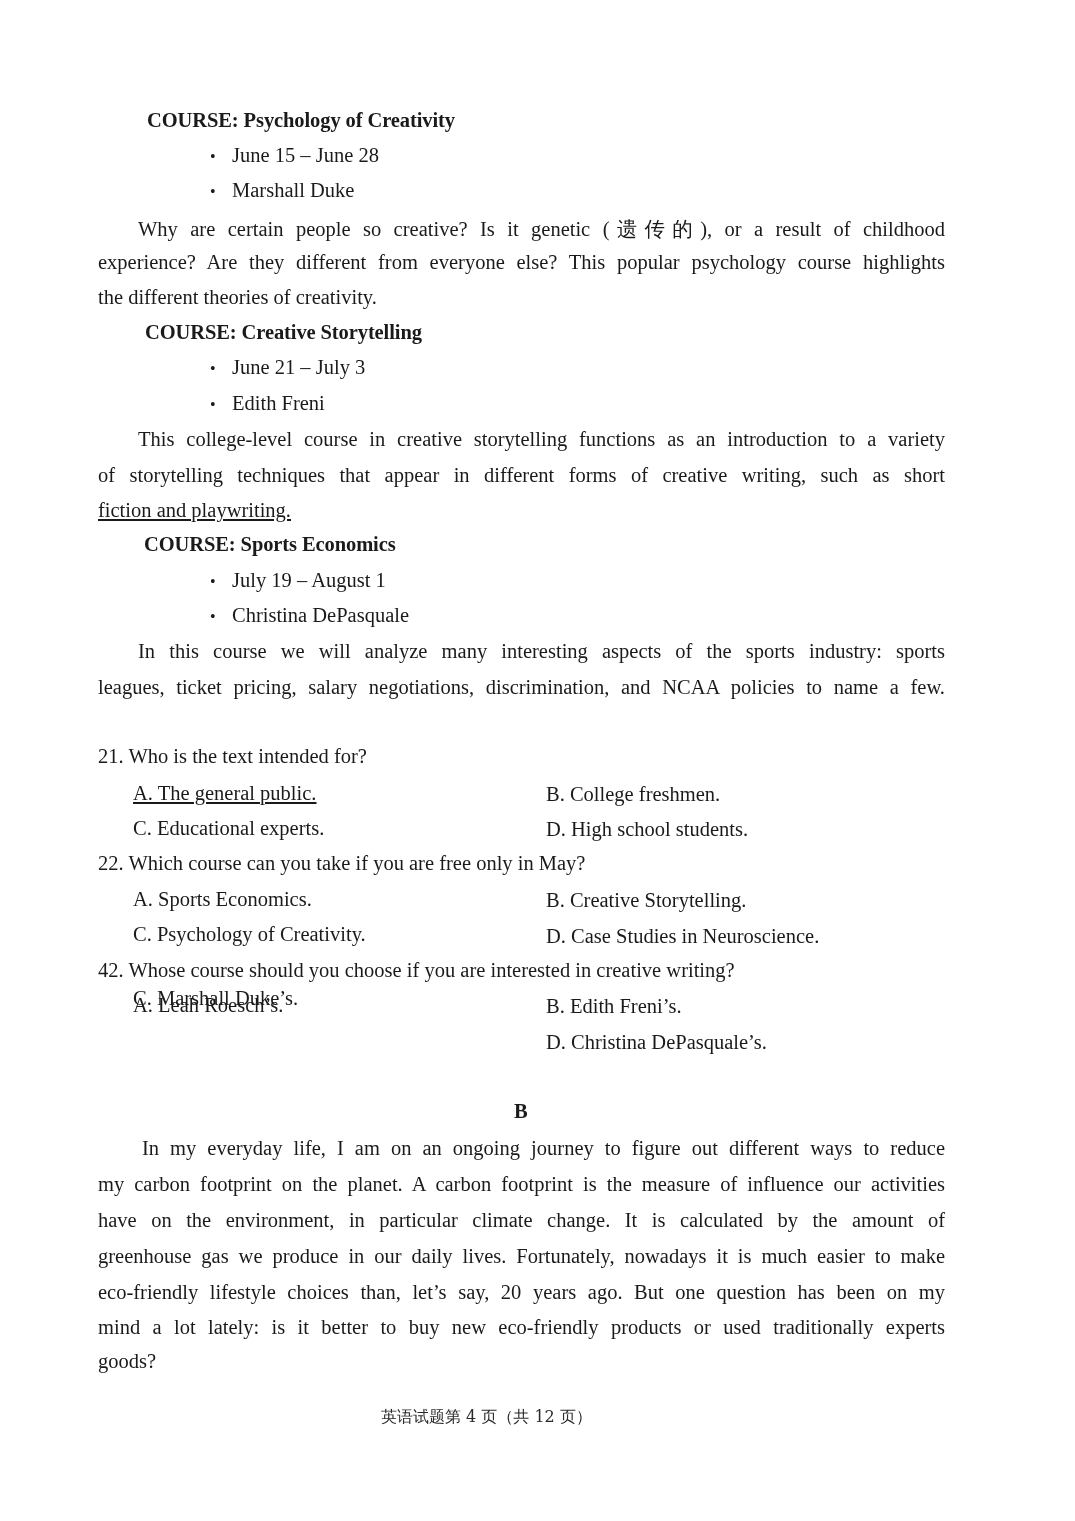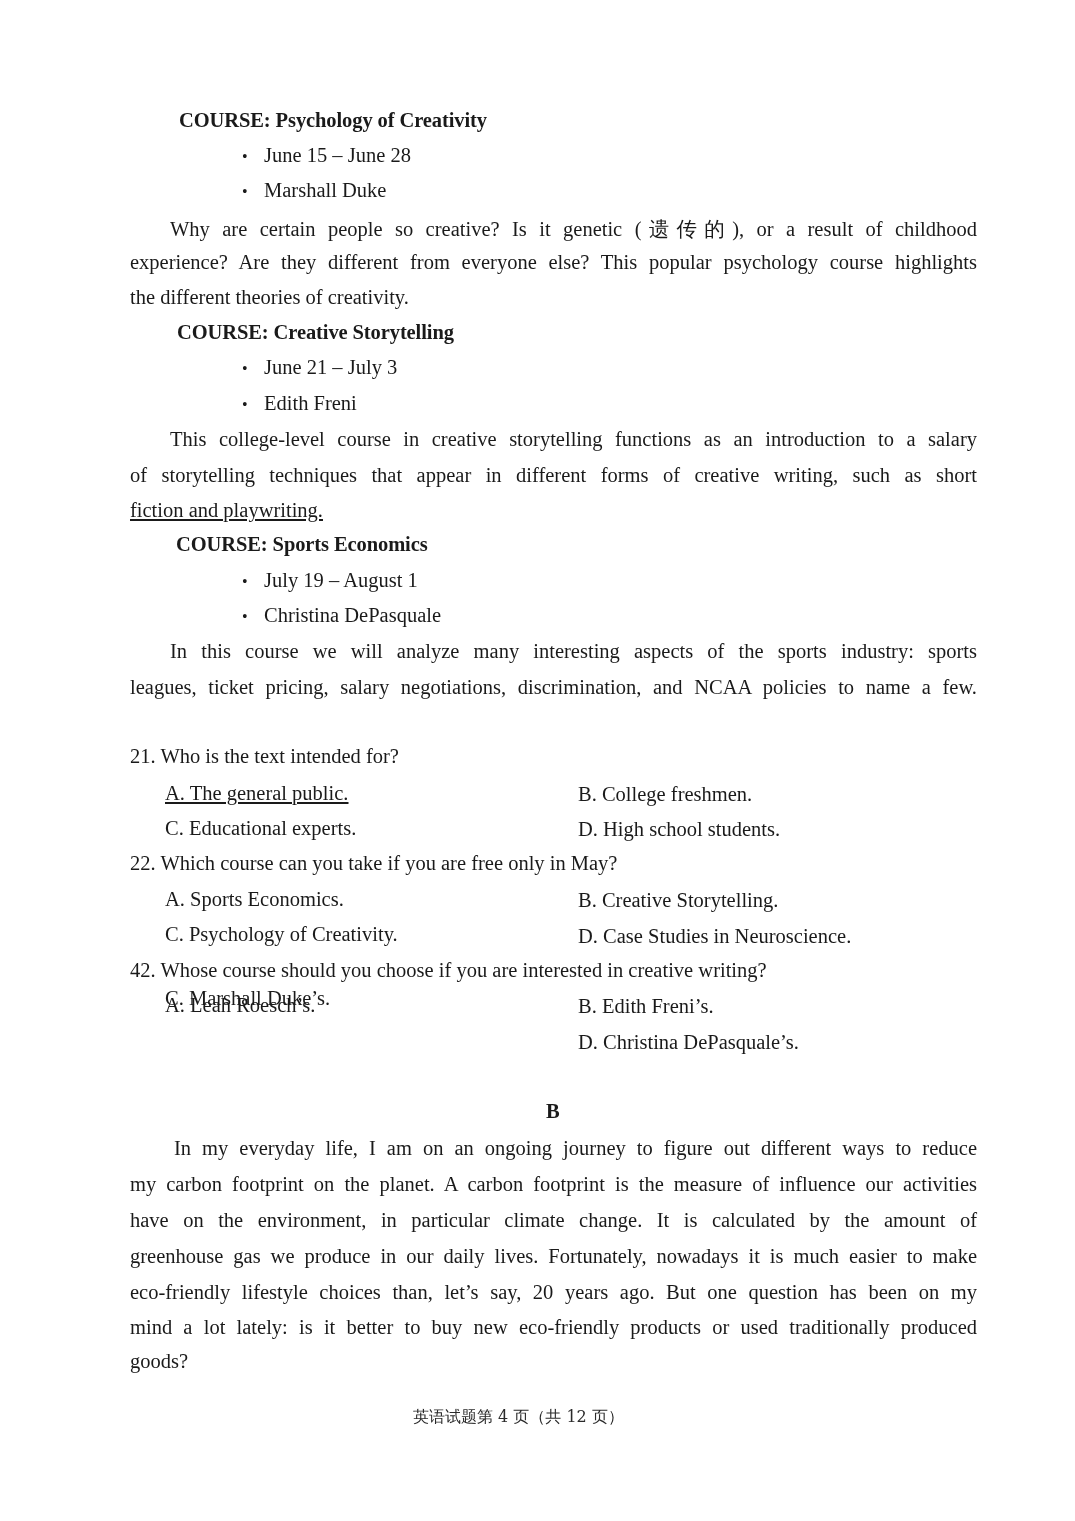--- a/index.html
+++ b/index.html
@@ -14,21 +14,20 @@
       overflow: hidden;
       font-family: "Liberation Serif", "DejaVu Serif", serif;
       color: #1a1a1a;
       font-size: 20.5px;
     }
     .page {
       position: absolute;
       left: 0; top: 0;
       width: 903px;
       height: 1521px;
-      margin-left: 32px;
     }
     .abs { position: absolute; white-space: nowrap; }
     .course-title {
       font-weight: bold;
       letter-spacing: -0.1px;
     }
     .bullet-item {
       display: flex;
       align-items: baseline;
     }
@@ -90,21 +89,21 @@
 
   <div class="abs course-title" style="left:145px; top:321px;">COURSE: Creative Storytelling</div>
   <div class="abs bullet-item" style="left:210px; top:356px;">
     <span class="bullet-dot">•</span>
     <span>June 21 – July 3</span>
   </div>
   <div class="abs bullet-item" style="left:210px; top:392px;">
     <span class="bullet-dot">•</span>
     <span>Edith Freni</span>
   </div>
-  <div class="para-line indent" style="top:428px;">This college-level course in creative storytelling functions as an introduction to a salary</div>
+  <div class="para-line indent" style="top:428px;">This college-level course in creative storytelling functions as an introduction to a variety</div>
   <div class="para-line" style="top:464px;">of storytelling techniques that appear in different forms of creative writing, such as short</div>
   <div class="para-line last" style="top:499px;text-decoration:underline;">fiction and playwriting.</div>
 
   <div class="abs course-title" style="left:144px; top:533px;">COURSE: Sports Economics</div>
   <div class="abs bullet-item" style="left:210px; top:569px;">
     <span class="bullet-dot">•</span>
     <span>July 19 – August 1</span>
   </div>
   <div class="abs bullet-item" style="left:210px; top:604px;">
     <span class="bullet-dot">•</span>
@@ -130,18 +129,18 @@
   <div class="abs opt-b" style="top:995px;">B. Edith Freni’s.</div>
   <div class="abs opt-a" style="top:987px;">C. Marshall Duke’s.</div>
   <div class="abs opt-b" style="top:1031px;">D. Christina DePasquale’s.</div>
 
   <div class="abs section-label" style="top:1100px;">B</div>
   <div class="para-line indent2" style="top:1137px;">In my everyday life, I am on an ongoing journey to figure out different ways to reduce</div>
   <div class="para-line" style="top:1173px;">my carbon footprint on the planet. A carbon footprint is the measure of influence our activities</div>
   <div class="para-line" style="top:1209px;">have on the environment, in particular climate change. It is calculated by the amount of</div>
   <div class="para-line" style="top:1245px;">greenhouse gas we produce in our daily lives. Fortunately, nowadays it is much easier to make</div>
   <div class="para-line" style="top:1281px;">eco-friendly lifestyle choices than, let’s say, 20 years ago. But one question has been on my</div>
-  <div class="para-line" style="top:1316px;">mind a lot lately: is it better to buy new eco-friendly products or used traditionally produced</div>
+  <div class="para-line" style="top:1316px;">mind a lot lately: is it better to buy new eco-friendly products or used traditionally experts</div>
   <div class="para-line last" style="top:1350px;">goods?</div>
 
   <div class="abs footer" style="top:1407px;">英语试题第 4 页（共 12 页）</div>
 
 </div>
 
 </body></html>

